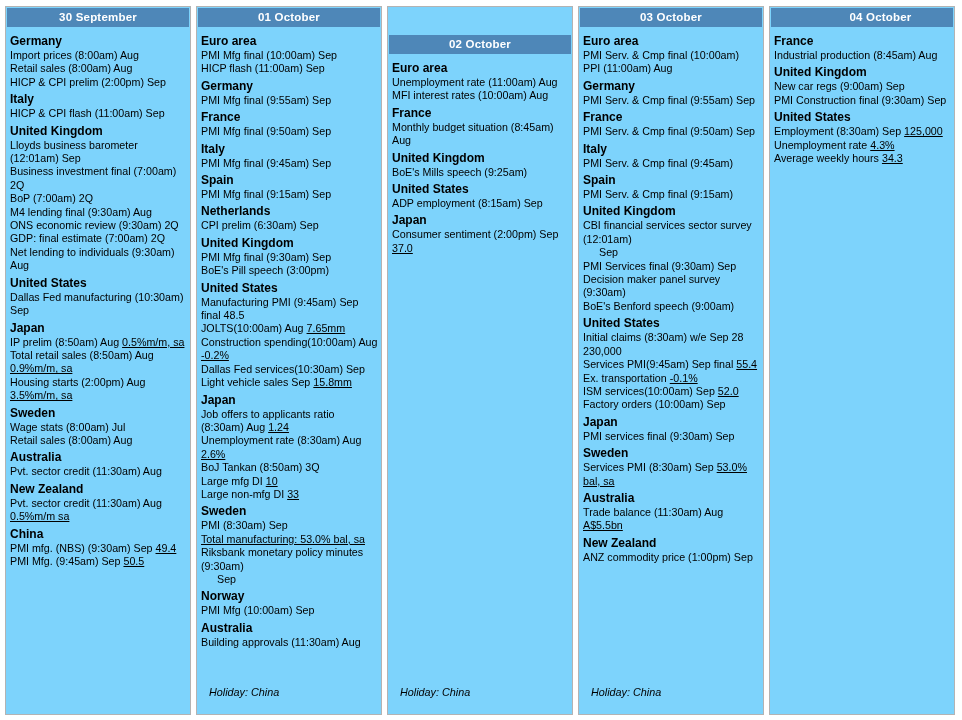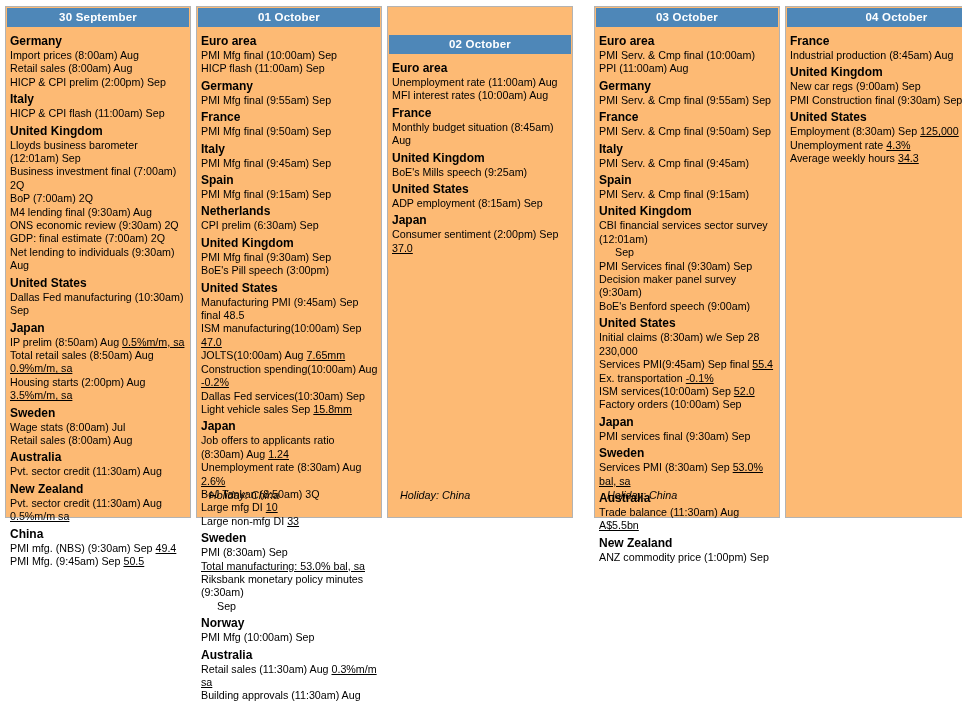--- a/index.html
+++ b/index.html
@@ -1,18 +1,18 @@
 <!DOCTYPE html>
 <html><head>
 <meta charset="utf-8">
 <style>
   html,body{margin:0;padding:0;background:#fff;}
   body{width:962px;height:720px;position:relative;font-family:"Liberation Sans",sans-serif;color:#000;overflow:hidden;}
   .board{position:absolute;top:6px;left:5px;display:flex;gap:5px;}
-  .col{width:186px;height:512px;border:1px solid #b3b3b3;background:#fdba74;position:relative;box-sizing:border-box;}
+  .col{width:186px;height:709px;border:1px solid #b3b3b3;background:#7dd3fc;position:relative;box-sizing:border-box;}
   .col-header{margin:1px;height:19px;background:#4e87b8;color:#ffffff;font-weight:bold;font-size:11.5px;line-height:19px;text-align:center;letter-spacing:0.2px;}
   .col-body{padding:3px 3px 0 4px;}
   .group{margin-top:3px;}
   .country{font-weight:bold;font-size:12px;line-height:15px;}
   .event{font-size:10.7px;line-height:13.4px;white-space:normal;}
   .event.indent{padding-left:16px;}
   .u{text-decoration:underline;}
   .holiday{position:absolute;left:12px;bottom:16px;font-style:italic;font-size:10.8px;}
 </style>
 </head>
@@ -101,21 +101,20 @@
           <div class="event"><span>CPI prelim (6:30am) Sep</span></div>
         </div>
         <div class="group">
           <div class="country">United Kingdom</div>
           <div class="event"><span>PMI Mfg final (9:30am) Sep</span></div>
           <div class="event"><span>BoE's Pill speech (3:00pm)</span></div>
         </div>
         <div class="group">
           <div class="country">United States</div>
           <div class="event"><span>Manufacturing PMI (9:45am) Sep final 48.5</span></div>
-          <div class="event"><span>ISM manufacturing(10:00am) Sep </span><span class="u">47.0</span></div>
           <div class="event"><span>JOLTS(10:00am) Aug </span><span class="u">7.65mm</span></div>
           <div class="event"><span>Construction spending(10:00am) Aug </span><span class="u">-0.2%</span></div>
           <div class="event"><span>Dallas Fed services(10:30am) Sep</span></div>
           <div class="event"><span>Light vehicle sales Sep </span><span class="u">15.8mm</span></div>
         </div>
         <div class="group">
           <div class="country">Japan</div>
           <div class="event"><span>Job offers to applicants ratio (8:30am) Aug </span><span class="u">1.24</span></div>
           <div class="event"><span>Unemployment rate (8:30am) Aug </span><span class="u">2.6%</span></div>
           <div class="event"><span>BoJ Tankan (8:50am) 3Q</span></div>
@@ -128,21 +127,20 @@
           <div class="event"><span class="u">Total manufacturing: 53.0%  bal, sa</span></div>
           <div class="event"><span>Riksbank monetary policy minutes (9:30am)</span></div>
           <div class="event indent"><span>Sep</span></div>
         </div>
         <div class="group">
           <div class="country">Norway</div>
           <div class="event"><span>PMI Mfg (10:00am) Sep</span></div>
         </div>
         <div class="group">
           <div class="country">Australia</div>
-          <div class="event"><span>Retail sales (11:30am) Aug </span><span class="u">0.3%m/m sa</span></div>
           <div class="event"><span>Building approvals (11:30am) Aug </span></div>
         </div>
       </div>
       <div class="holiday">Holiday: China</div>
     </div>
     <div class="col" style="border-color: rgb(179, 179, 179);">
       <div class="col-header" style="background: rgb(78, 135, 184); color: rgb(255, 255, 255); margin-top: 28px;">02 October</div>
       <div class="col-body">
         <div class="group">
           <div class="country">Euro area</div>
@@ -161,21 +159,21 @@
           <div class="country">United States</div>
           <div class="event"><span>ADP employment (8:15am) Sep</span></div>
         </div>
         <div class="group">
           <div class="country">Japan</div>
           <div class="event"><span>Consumer sentiment (2:00pm) Sep </span><span class="u">37.0</span></div>
         </div>
       </div>
       <div class="holiday">Holiday: China</div>
     </div>
-    <div class="col" style="border-color: rgb(179, 179, 179); margin-left: 16px;">
+    <div class="col" style="border-color: rgb(179, 179, 179);">
       <div class="col-header" style="background: rgb(78, 135, 184); color: rgb(255, 255, 255);">03 October</div>
       <div class="col-body">
         <div class="group">
           <div class="country">Euro area</div>
           <div class="event"><span>PMI Serv. &amp; Cmp final (10:00am)</span></div>
           <div class="event"><span>PPI (11:00am) Aug</span></div>
         </div>
         <div class="group">
           <div class="country">Germany</div>
           <div class="event"><span>PMI Serv. &amp; Cmp final (9:55am) Sep</span></div>

